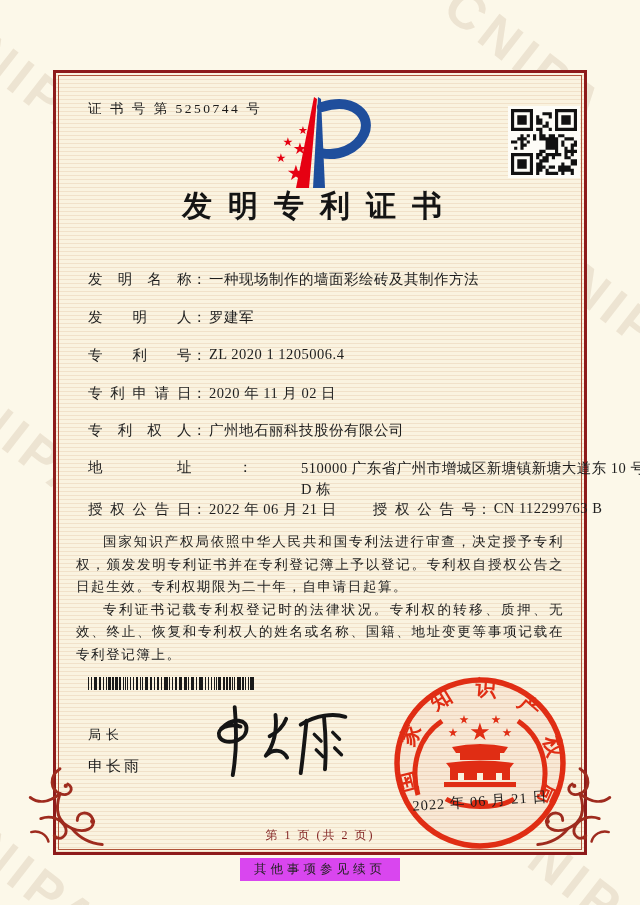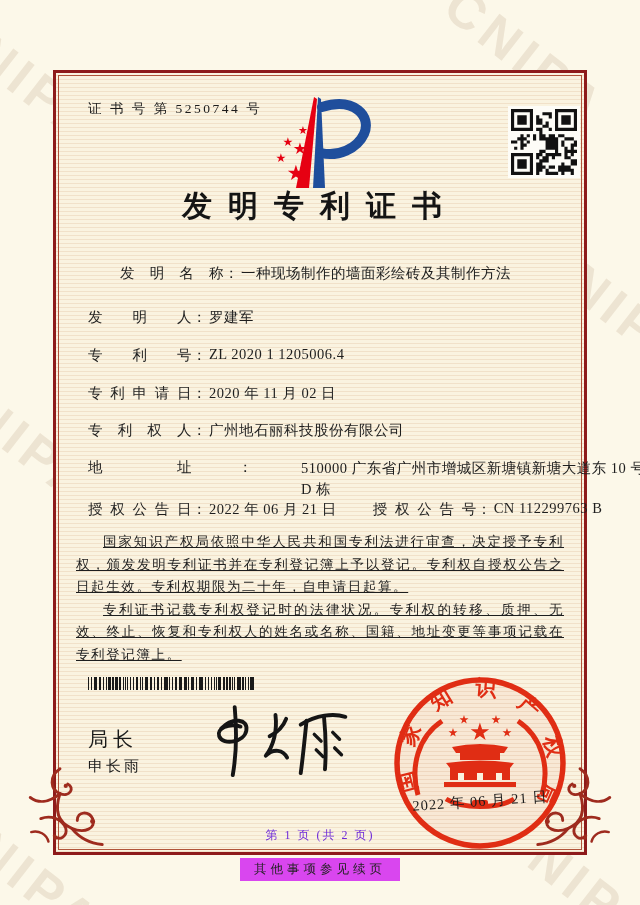--- a/index.html
+++ b/index.html
@@ -54,41 +54,41 @@
   .row .colon{ flex:none; }
   .row .val{ margin-left:2px; }
   .row .val.addr{ width:378px; line-height:21px; }
   .pair2{ margin-left:36px; display:flex; }
   
   .body-text{
     position:absolute; left:76px; top:531px; width:488px;
     font-size:13.5px; line-height:22.5px; letter-spacing:1.6px;
     text-align:justify; color:#1e1e1e;
   }
-  .body-text p{ margin:0; text-indent:2em;text-decoration:underline; }
+  .body-text p{ margin:0; text-indent:2em; }
   .barcode{ position:absolute; left:88px; top:677px; width:168px; height:13px; }
-  .sig-title{ position:absolute; left:88px; top:726px; font-size:20px; letter-spacing:5px; color:#1a1a1a;text-align:right;}
+  .sig-title{ position:absolute; left:88px; top:726px; font-size:13px; letter-spacing:5px; color:#1a1a1a;text-align:right;}
   .sig-name{ position:absolute; left:88px; top:757px; font-size:15px; letter-spacing:3px; color:#1a1a1a;}
   .sig-hand{ position:absolute; left:192px; top:698px; width:165px; height:95px; }
   
   .seal{ position:absolute; left:392px; top:675px; width:176px; height:176px; z-index:3; }
   .seal svg{ position:absolute; left:0; top:0; }
   .seal-date{
     position:absolute; left:0; top:117px; width:100%; text-align:center;
     font-size:14.5px; letter-spacing:1px; color:#1d1d1d;
     transform:rotate(-4deg);
   }
   .seal text{ font-family:"Liberation Serif","DejaVu Serif",serif; font-weight:bold; }
   
   .flourish{ position:absolute; top:760px; width:96px; height:98px; z-index:2; }
   .flourish.left{ left:12px; }
   .flourish.right{ left:532px; transform:scaleX(-1); }
   .page-num{
     position:absolute; left:53px; top:827px; width:534px; text-align:center;
-    font-size:12px; letter-spacing:2px; color:#6d28d9;
+    font-size:12px; letter-spacing:2px; color:#7f1d1d;
   }
   .continuation{
     position:absolute; left:320px; top:858px; transform:translateX(-50%);
     background:#d946ef; padding:3px 14px; font-size:12.5px; letter-spacing:4px;
     color:#222; z-index:4;
   }
 </style>
 </head>
 <body>
 
@@ -120,21 +120,21 @@
     <span class="star" style="left:33px; top:62px; font-size:12px;">★</span>
     <span class="star" style="left:48px; top:77px; font-size:21px;">★</span>
   </div>
 
   <svg id="qr" class="qr" viewBox="0 0 63 63">
       <path fill="#111" fill-rule="evenodd" d="M0,0h21v21h-21z M3,3h15v15h-15z M6,6h9v9h-9z M42,0h21v21h-21z M45,3h15v15h-15z M48,6h9v9h-9z M0,42h21v21h-21z M3,45h15v15h-15z M6,48h9v9h-9z M30,3h3v3h-3zM33,3h3v3h-3zM36,3h3v3h-3zM24,6h3v3h-3zM36,6h3v3h-3zM24,9h3v3h-3zM27,9h3v3h-3zM24,12h3v3h-3zM27,12h3v3h-3zM33,12h3v3h-3zM30,15h3v3h-3zM33,15h3v3h-3zM24,18h3v3h-3zM27,18h3v3h-3zM36,18h3v3h-3zM27,21h3v3h-3zM9,24h3v3h-3zM15,24h3v3h-3zM21,24h3v3h-3zM27,24h3v3h-3zM30,24h3v3h-3zM36,24h3v3h-3zM39,24h3v3h-3zM45,24h3v3h-3zM48,24h3v3h-3zM6,27h3v3h-3zM9,27h3v3h-3zM12,27h3v3h-3zM21,27h3v3h-3zM27,27h3v3h-3zM30,27h3v3h-3zM33,27h3v3h-3zM36,27h3v3h-3zM39,27h3v3h-3zM42,27h3v3h-3zM51,27h3v3h-3zM54,27h3v3h-3zM57,27h3v3h-3zM0,30h3v3h-3zM3,30h3v3h-3zM9,30h3v3h-3zM15,30h3v3h-3zM33,30h3v3h-3zM36,30h3v3h-3zM39,30h3v3h-3zM42,30h3v3h-3zM48,30h3v3h-3zM60,30h3v3h-3zM9,33h3v3h-3zM12,33h3v3h-3zM33,33h3v3h-3zM36,33h3v3h-3zM39,33h3v3h-3zM42,33h3v3h-3zM48,33h3v3h-3zM57,33h3v3h-3zM60,33h3v3h-3zM3,36h3v3h-3zM9,36h3v3h-3zM33,36h3v3h-3zM36,36h3v3h-3zM39,36h3v3h-3zM42,36h3v3h-3zM51,36h3v3h-3zM57,36h3v3h-3zM27,39h3v3h-3zM30,39h3v3h-3zM42,39h3v3h-3zM51,39h3v3h-3zM54,39h3v3h-3zM57,39h3v3h-3zM60,39h3v3h-3zM24,42h3v3h-3zM27,42h3v3h-3zM33,42h3v3h-3zM36,42h3v3h-3zM39,42h3v3h-3zM42,42h3v3h-3zM45,42h3v3h-3zM51,42h3v3h-3zM57,42h3v3h-3zM24,45h3v3h-3zM30,45h3v3h-3zM33,45h3v3h-3zM39,45h3v3h-3zM51,45h3v3h-3zM54,45h3v3h-3zM27,48h3v3h-3zM30,48h3v3h-3zM33,48h3v3h-3zM57,48h3v3h-3zM60,48h3v3h-3zM24,51h3v3h-3zM27,51h3v3h-3zM48,51h3v3h-3zM57,51h3v3h-3zM60,51h3v3h-3zM24,54h3v3h-3zM27,54h3v3h-3zM30,54h3v3h-3zM36,54h3v3h-3zM39,54h3v3h-3zM45,54h3v3h-3zM48,54h3v3h-3zM51,54h3v3h-3zM54,54h3v3h-3zM24,57h3v3h-3zM27,57h3v3h-3zM33,57h3v3h-3zM45,57h3v3h-3zM48,57h3v3h-3zM51,57h3v3h-3zM54,57h3v3h-3zM57,57h3v3h-3zM24,60h3v3h-3zM33,60h3v3h-3zM36,60h3v3h-3zM39,60h3v3h-3zM42,60h3v3h-3zM48,60h3v3h-3zM57,60h3v3h-3z"></path>
     </svg>
 
   <div class="title">发明专利证书</div>
 
-  <div class="row" style="top:264px;margin-left:32px;">
+  <div class="row" style="top:270px;">
     <span class="lbl">发明名称</span>
       <span class="colon">：</span>
     <span class="val">一种现场制作的墙面彩绘砖及其制作方法</span>
   </div>
   <div class="row" style="top:308px;">
     <span class="lbl">发明人</span>
       <span class="colon">：</span>
     <span class="val">罗建军</span>
   </div>
   <div class="row" style="top:346px;">

